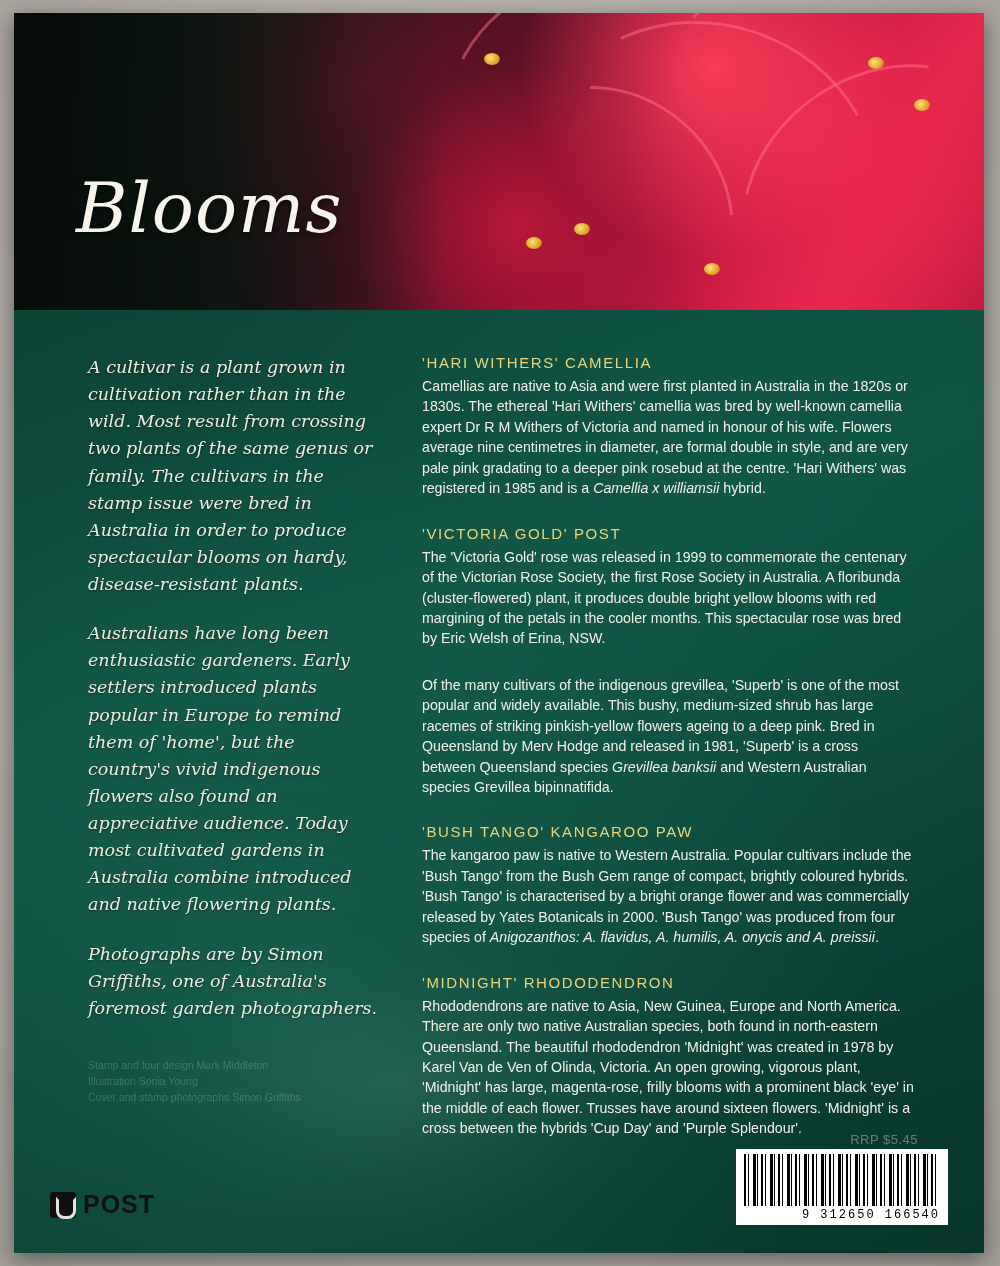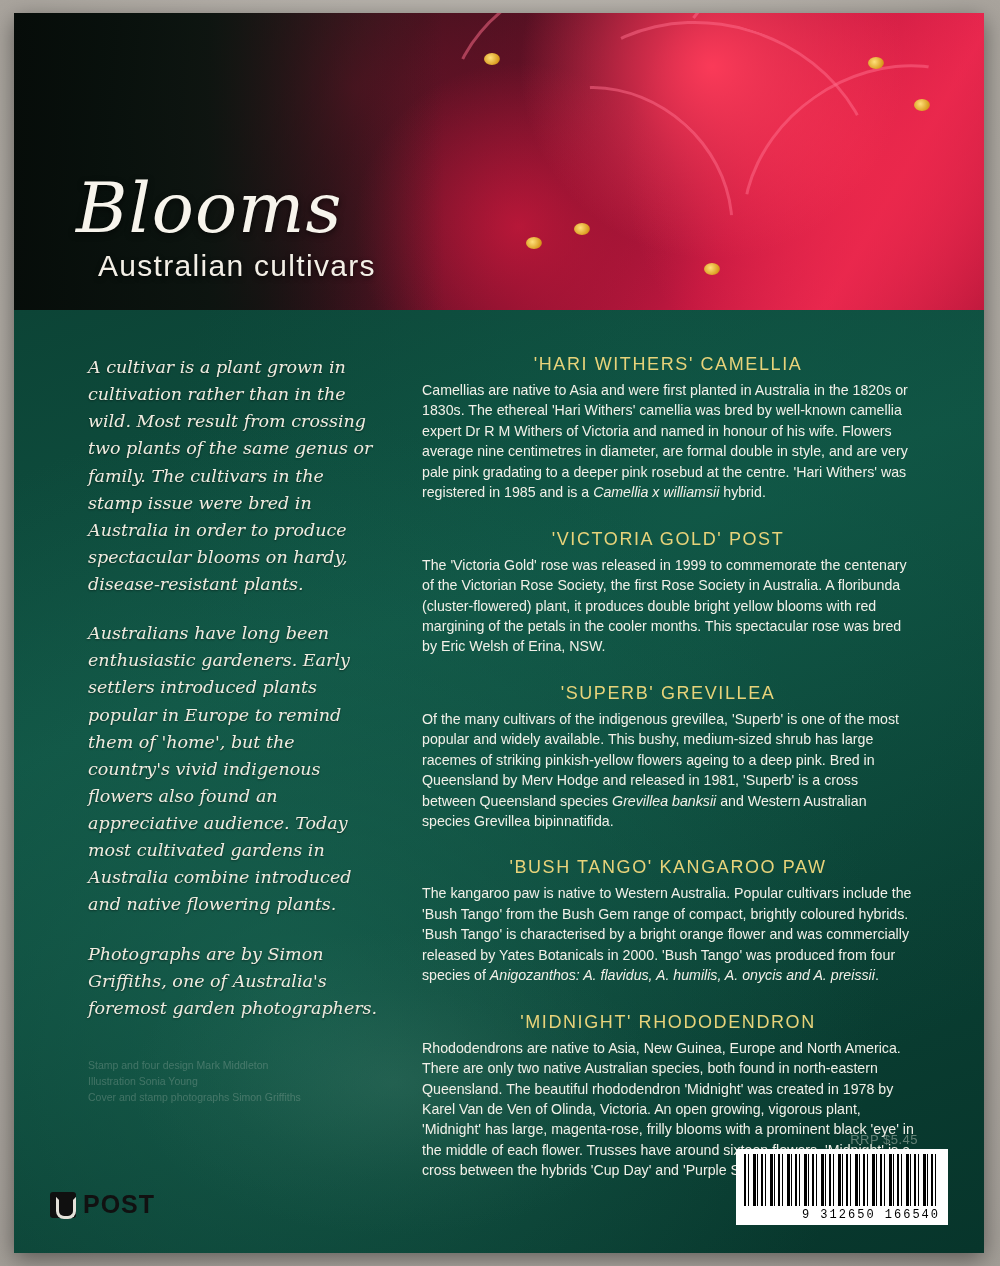--- a/index.html
+++ b/index.html
@@ -139,25 +139,24 @@
   
   .desc-col {
     position: absolute;
     left: 408px;
     top: 44px;
     width: 492px;
   }
   .entry { margin-bottom: 26px; }
   .entry-title {
     font-family: "Liberation Sans", sans-serif;
-    font-size: 18px;
+    font-size: 15px;
     letter-spacing: 1.6px;
     color: #e8d37a;
     margin-bottom: 5px;
-    text-align: center;
   }
   .entry-body {
     font-family: "Liberation Sans", sans-serif;
     font-size: 14.2px;
     line-height: 1.44;
     color: #f2f0e8;
     text-align: left;
   }
   .entry-body i { font-style: italic; }
 
@@ -258,21 +257,20 @@
       <div class="tip t2"></div>
       <div class="tip t3"></div>
       <div class="tip t4"></div>
       <div class="tip t5"></div>
       <div class="tip t6"></div>
       <div class="dark-left"></div>
     </div>
 
     <div class="title-wrap">
       <div class="title-main">Blooms</div>
-      <div class="title-sub">Australian cultivars</div>
     </div>
 
     <div class="body-area">
       <div class="ghost-bloom"></div>
 
       <div class="intro-col">
         <p>A cultivar is a plant grown in cultivation rather than in the wild. Most result from crossing two plants of the same genus or family. The cultivars in the stamp issue were bred in Australia in order to produce spectacular blooms on hardy, disease-resistant plants.</p>
         <p>Australians have long been enthusiastic gardeners. Early settlers introduced plants popular in Europe to remind them of 'home', but the country's vivid indigenous flowers also found an appreciative audience. Today most cultivated gardens in Australia combine introduced and native flowering plants.</p>
         <p>Photographs are by Simon Griffiths, one of Australia's foremost garden photographers.</p>
       </div>
@@ -283,21 +281,20 @@
           <div class="entry-title">'HARI WITHERS' CAMELLIA</div>
           <div class="entry-body"><span>Camellias are native to Asia and were first planted in Australia in the 1820s or 1830s. The ethereal 'Hari Withers' camellia was bred by well-known camellia expert Dr R M Withers of Victoria and named in honour of his wife. Flowers average nine centimetres in diameter, are formal double in style, and are very pale pink gradating to a deeper pink rosebud at the centre. 'Hari Withers' was registered in 1985 and is a </span><i>Camellia x williamsii</i><span> hybrid.</span></div>
         </div>
 
         <div class="entry">
           <div class="entry-title">'VICTORIA GOLD' POST</div>
           <div class="entry-body"><span>The 'Victoria Gold' rose was released in 1999 to commemorate the centenary of the Victorian Rose Society, the first Rose Society in Australia. A floribunda (cluster-flowered) plant, it produces double bright yellow blooms with red margining of the petals in the cooler months. This spectacular rose was bred by Eric Welsh of Erina, NSW.</span><i></i><span></span></div>
         </div>
 
         <div class="entry">
-          <div class="entry-title">'SUPERB' GREVILLEA</div>
           <div class="entry-body"><span>Of the many cultivars of the indigenous grevillea, 'Superb' is one of the most popular and widely available. This bushy, medium-sized shrub has large racemes of striking pinkish-yellow flowers ageing to a deep pink. Bred in Queensland by Merv Hodge and released in 1981, 'Superb' is a cross between Queensland species </span><i>Grevillea banksii</i><span> and Western Australian species Grevillea bipinnatifida.</span></div>
         </div>
 
         <div class="entry">
           <div class="entry-title">'BUSH TANGO' KANGAROO PAW</div>
           <div class="entry-body"><span>The kangaroo paw is native to Western Australia. Popular cultivars include the 'Bush Tango' from the Bush Gem range of compact, brightly coloured hybrids. 'Bush Tango' is characterised by a bright orange flower and was commercially released by Yates Botanicals in 2000. 'Bush Tango' was produced from four species of </span><i>Anigozanthos: A. flavidus, A. humilis, A. onycis and A. preissii</i><span>.</span></div>
         </div>
 
         <div class="entry">
           <div class="entry-title">'MIDNIGHT' RHODODENDRON</div>

